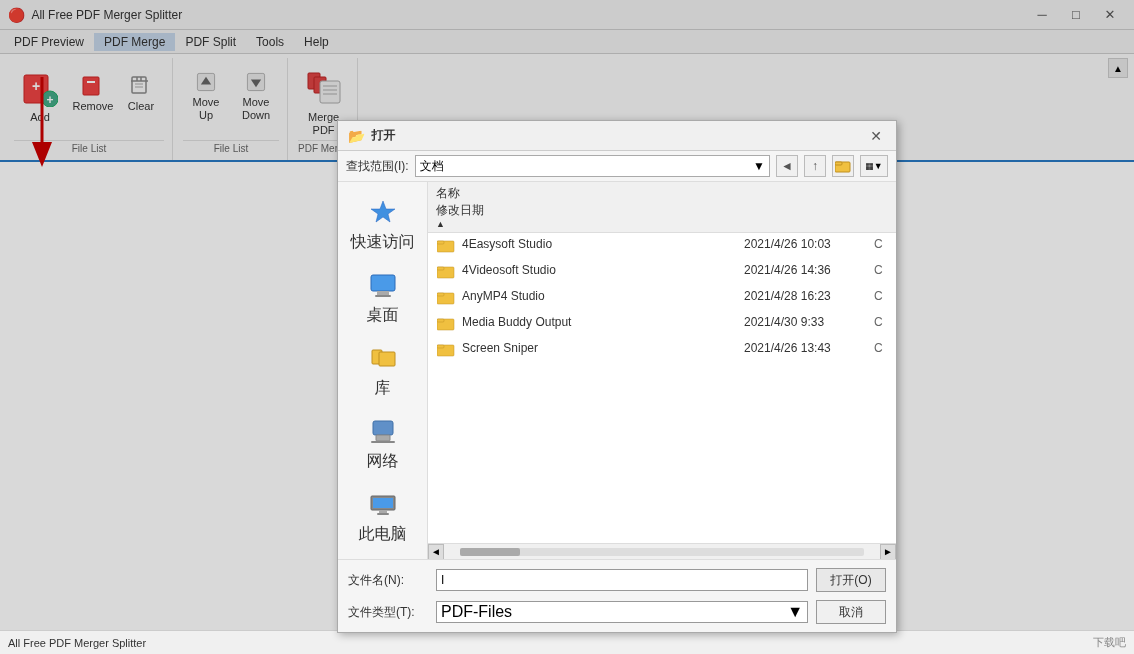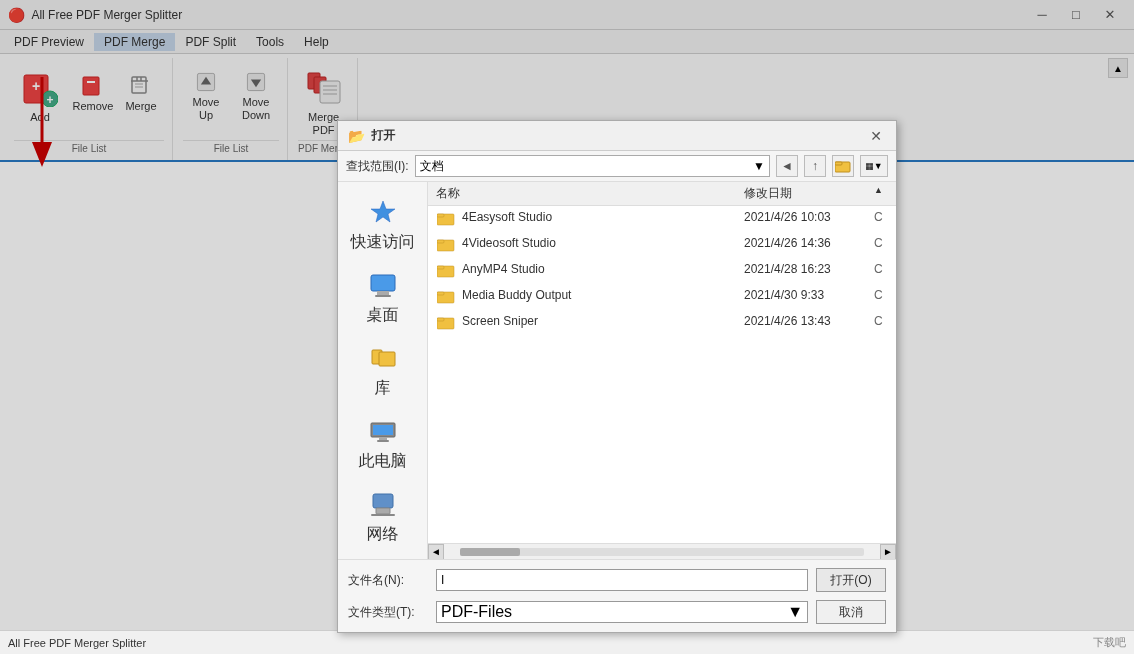--- a/index.html
+++ b/index.html
@@ -256,20 +256,21 @@
       display: flex;
       flex-direction: column;
     }
     .file-list-header {
       display: flex;
       background: #f0f0f0;
       border-bottom: 1px solid #ddd;
       padding: 3px 8px;
       font-size: 12px;
       color: #333;
+      flex-direction: column;
     }
     .file-list-header-name { flex: 1; }
     .file-list-header-date { width: 130px; }
     .file-list-header-more { width: 14px; }
     .file-list-scroll {
       flex: 1;
       overflow-y: auto;
       background: white;
       position: relative;
     }
@@ -414,21 +415,21 @@
           <div class="ribbon-btn-small-icon">
             <svg width="24" height="24" viewBox="0 0 24 24">
               <rect x="3" y="3" width="14" height="16" rx="1" fill="none" stroke="#888" stroke-width="1.5"></rect>
               <line x1="2" y1="7" x2="19" y2="7" stroke="#888" stroke-width="1.5"></line>
               <line x1="8" y1="3" x2="8" y2="7" stroke="#888" stroke-width="1.5"></line>
               <line x1="12" y1="3" x2="12" y2="7" stroke="#888" stroke-width="1.5"></line>
               <line x1="6" y1="10" x2="14" y2="10" stroke="#aaa" stroke-width="1"></line>
               <line x1="6" y1="13" x2="14" y2="13" stroke="#aaa" stroke-width="1"></line>
             </svg>
           </div>
-          <span class="ribbon-btn-label">Merge</span>
+          <span class="ribbon-btn-label">Clear</span>
         </button>
       </div>
     </div>
     <div class="ribbon-group-label">File List</div>
   </div>
 
   <div class="ribbon-group">
     <div class="ribbon-group-buttons">
       <button class="ribbon-btn-small">
         <div class="ribbon-btn-small-icon">
@@ -545,37 +546,37 @@
             <svg width="28" height="28" viewBox="0 0 28 28">
               <rect x="3" y="6" width="10" height="14" rx="1" fill="#f0c040" stroke="#c09020" stroke-width="1"></rect>
               <rect x="10" y="8" width="16" height="14" rx="1" fill="#f0c040" stroke="#c09020" stroke-width="1"></rect>
             </svg>
           </div>
           <span class="sidebar-nav-item-label">库</span>
         </div>
         <div class="sidebar-nav-item">
           <div class="sidebar-nav-item-icon">
             <svg width="28" height="28" viewBox="0 0 28 28">
+              <rect x="4" y="4" width="20" height="14" rx="2" fill="#6090c8" stroke="#4070a8" stroke-width="1"></rect>
+              <rect x="7" y="18" width="14" height="6" rx="1" fill="#aaa" stroke="#888" stroke-width="1"></rect>
+              <rect x="2" y="24" width="24" height="2" rx="1" fill="#888"></rect>
+            </svg>
+          </div>
+          <span class="sidebar-nav-item-label">网络</span>
+        </div>
+        <div class="sidebar-nav-item">
+          <div class="sidebar-nav-item-icon">
+            <svg width="28" height="28" viewBox="0 0 28 28">
               <rect x="2" y="6" width="24" height="14" rx="1" fill="#888" stroke="#666" stroke-width="1"></rect>
               <rect x="4" y="8" width="20" height="10" fill="#4a9ae8"></rect>
               <rect x="10" y="20" width="8" height="3" fill="#aaa"></rect>
               <rect x="8" y="23" width="12" height="2" rx="1" fill="#888"></rect>
             </svg>
           </div>
           <span class="sidebar-nav-item-label">此电脑</span>
-        </div>
-        <div class="sidebar-nav-item">
-          <div class="sidebar-nav-item-icon">
-            <svg width="28" height="28" viewBox="0 0 28 28">
-              <rect x="4" y="4" width="20" height="14" rx="2" fill="#6090c8" stroke="#4070a8" stroke-width="1"></rect>
-              <rect x="7" y="18" width="14" height="6" rx="1" fill="#aaa" stroke="#888" stroke-width="1"></rect>
-              <rect x="2" y="24" width="24" height="2" rx="1" fill="#888"></rect>
-            </svg>
-          </div>
-          <span class="sidebar-nav-item-label">网络</span>
         </div>
       </div>
 
       <div class="dialog-file-area">
 
         <div class="file-list-header">
           <div class="file-list-header-name">名称</div>
           <div class="file-list-header-date">修改日期</div>
           <div class="file-list-header-more" style="font-size:9px;">▲</div>
         </div>

